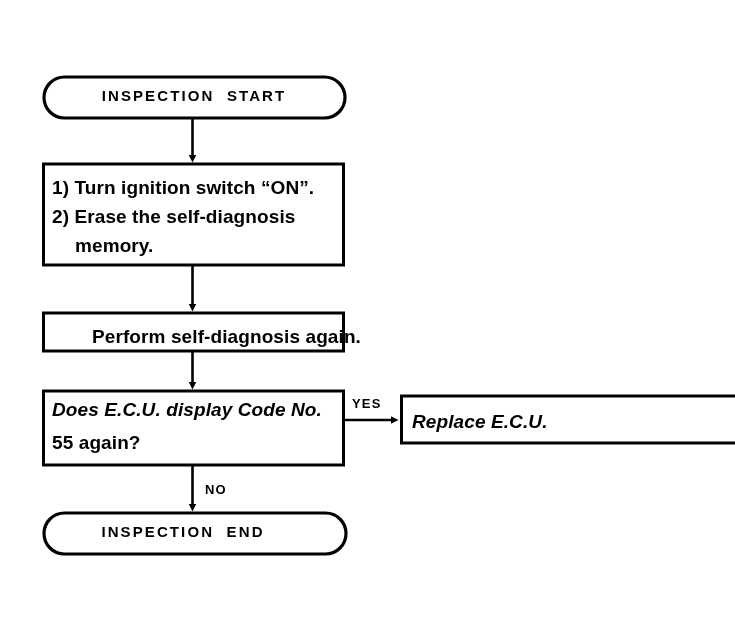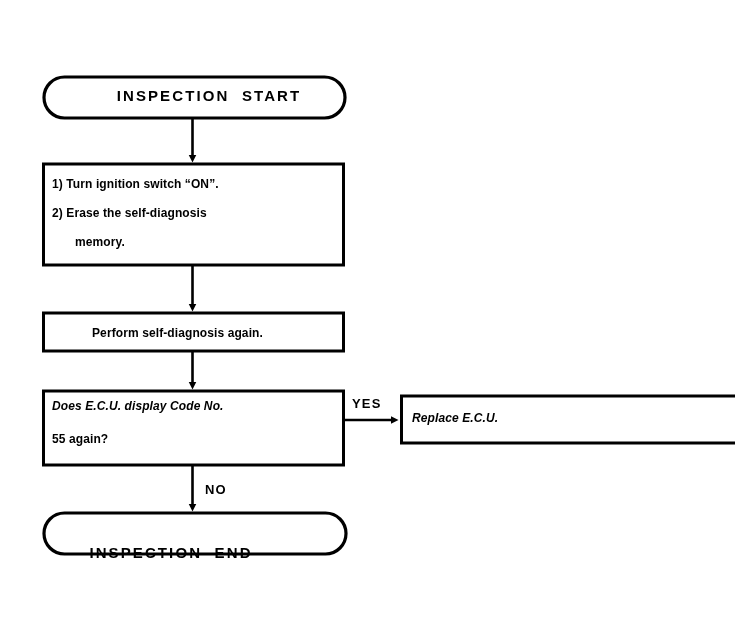--- a/index.html
+++ b/index.html
@@ -36,34 +36,34 @@
 
   
   .terminal-label {
     font-size: 15px;
     letter-spacing: 2.1px;
     text-align: center;
   }
 
   
   .body-line {
-    font-size: 12px;
+    font-size: 19px;
     letter-spacing: 0.1px;
   }
 
   
   .branch-label {
     font-size: 13px;
     letter-spacing: 1.2px;
     font-weight: bold;
   }
 
   
-  #start-label      { left: 43px;  top: 88px;  width: 302px; padding-left: 15px; }
-  #end-label        { left: 31px;  top: 524px; width: 280px; margin-top: 21px; }
+  #start-label      { left: 43px;  top: 88px;  width: 302px; }
+  #end-label        { left: 43px;  top: 524px; width: 280px; }
 
   #box1-line1       { left: 52px;  top: 178px; }
   #box1-line2       { left: 52px;  top: 207px; text-align: center; }
   #box1-line3       { left: 75px;  top: 236px; }
 
   #box2-line1       { left: 52px;  top: 327px; margin-left: 40px; }
 
   #decision-line1   { left: 52px;  top: 400px; font-style: italic; }
   #decision-line2   { left: 52px;  top: 433px; }
 

